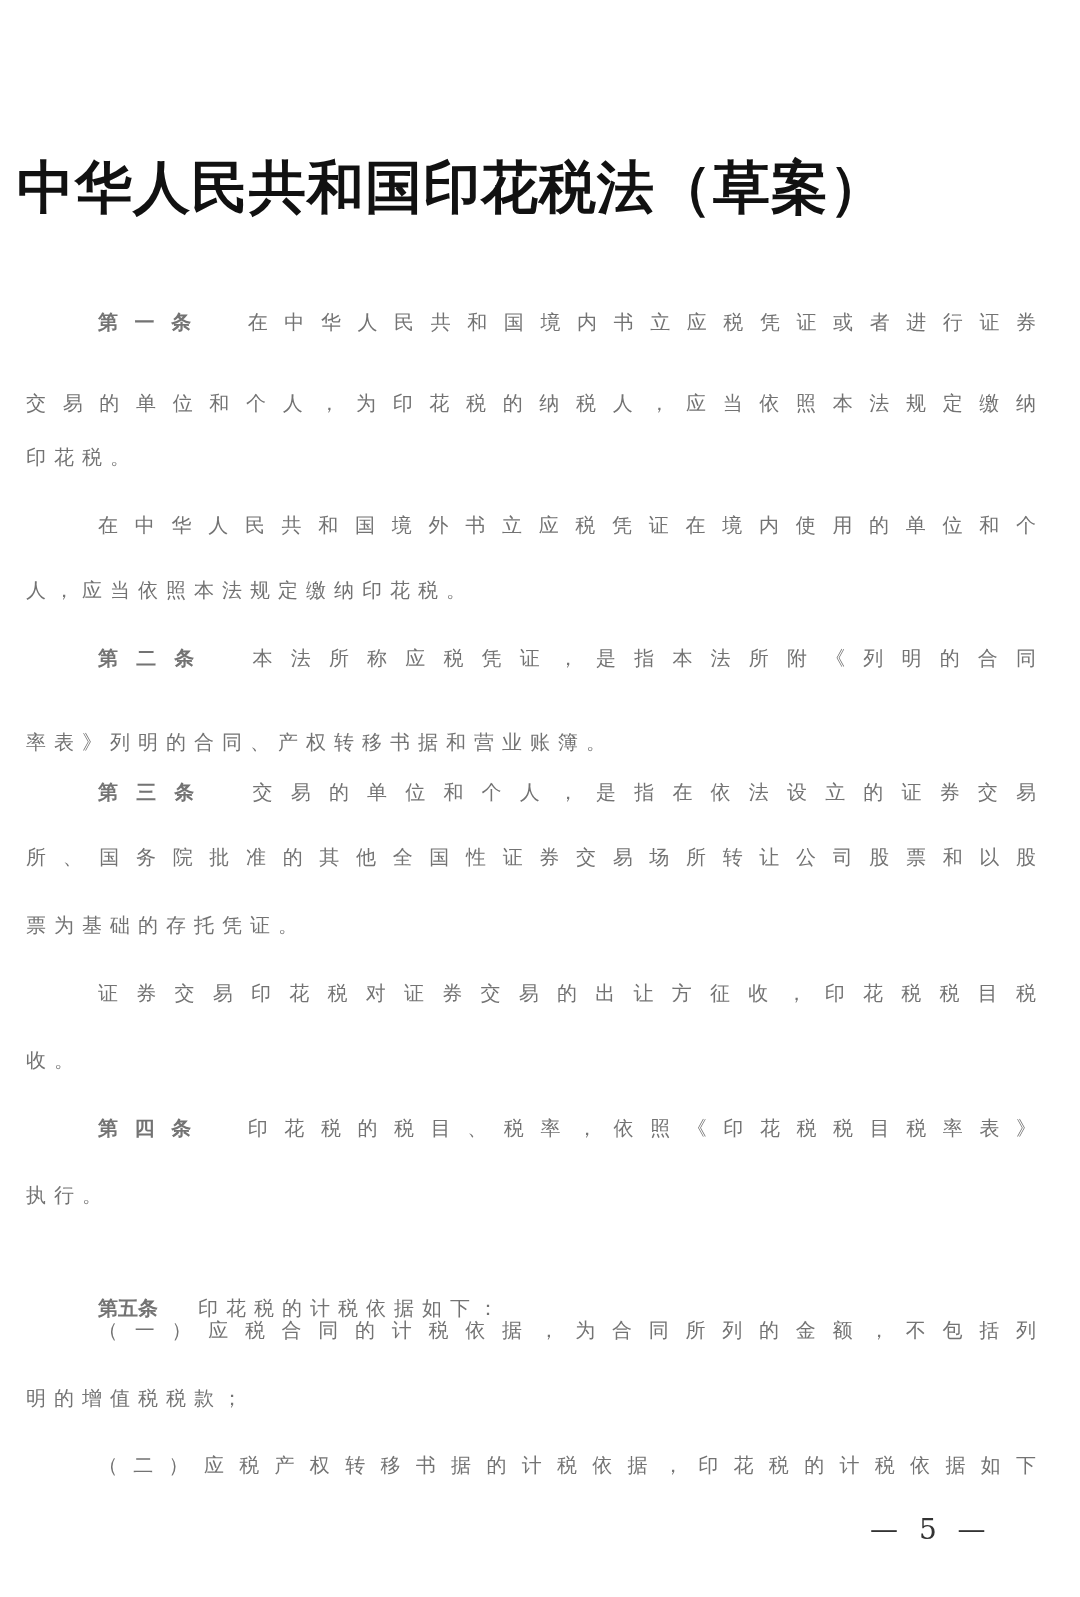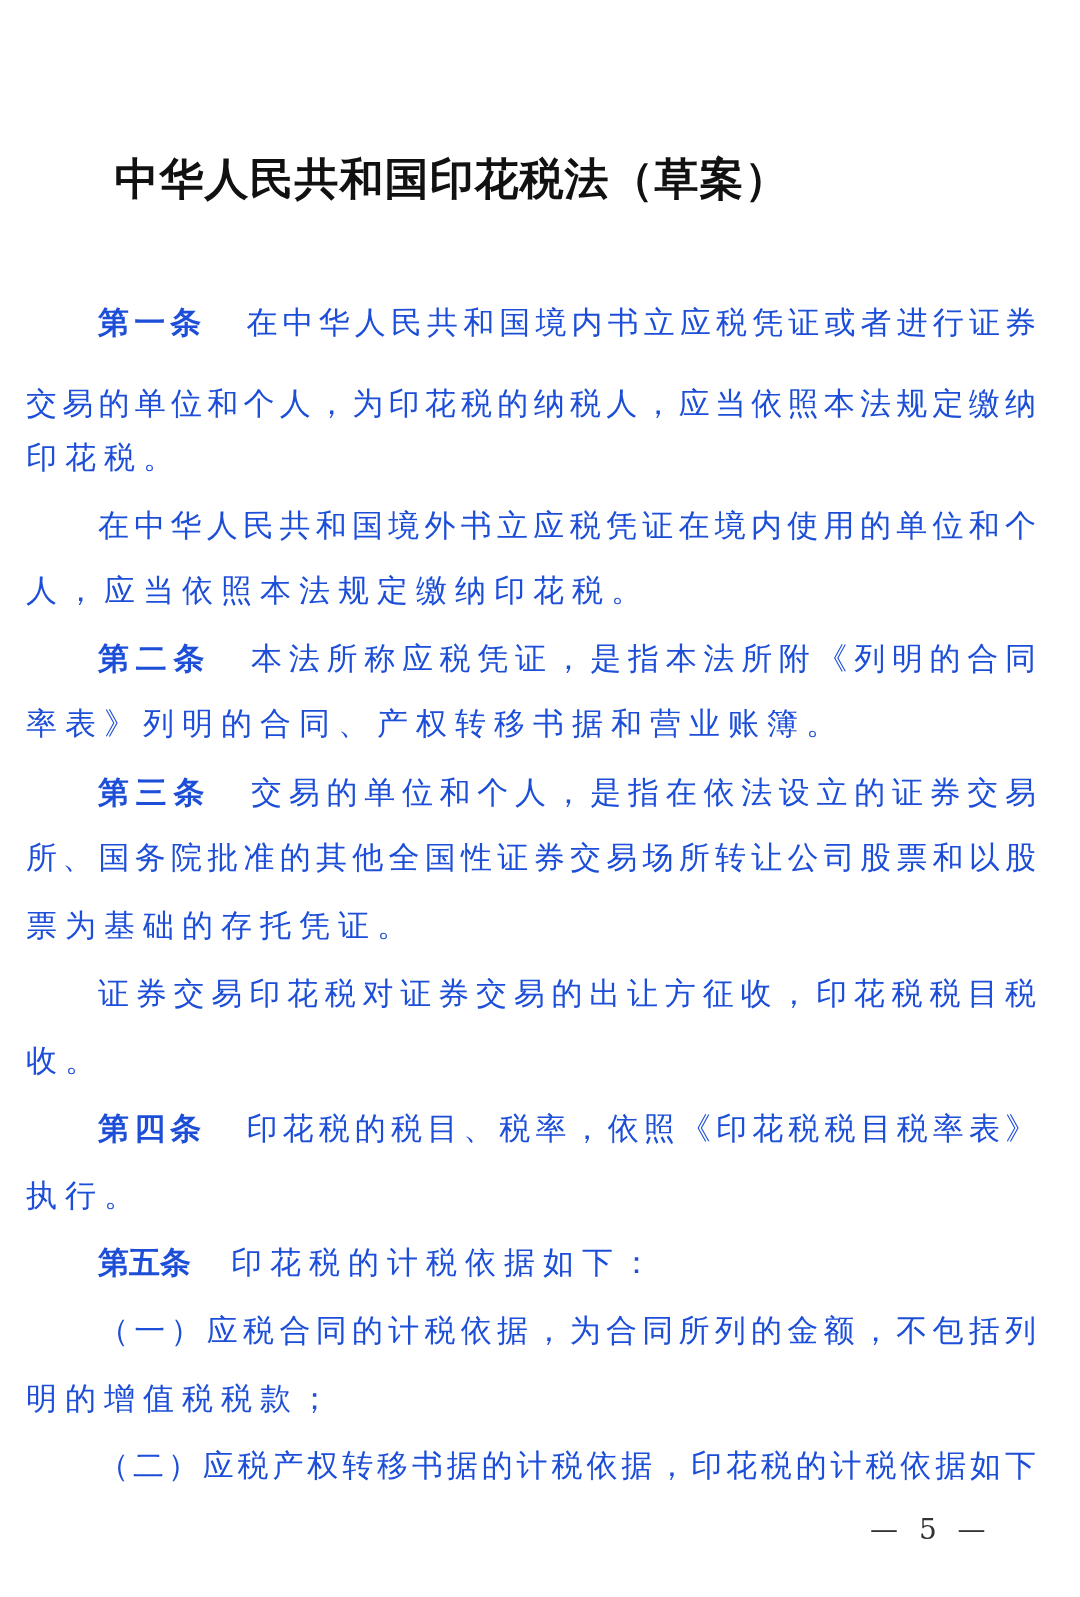--- a/index.html
+++ b/index.html
@@ -1,23 +1,23 @@
 <!DOCTYPE html>
 <html><head>
 <meta charset="utf-8">
 <style>
   html, body { margin:0; padding:0; background:#ffffff; }
   body { width:1080px; height:1597px; position:relative; overflow:hidden; color:#111; }
   .title {
     position:absolute; left:0; width:904px; top:150px; text-align:center;
-    font-family:"DejaVu Serif", serif; font-weight:bold; font-size:44px; letter-spacing:1px; color:#111;
+    font-family:"DejaVu Serif", serif; font-weight:bold; font-size:57px; letter-spacing:1px; color:#111;
   }
   .line {
     position:absolute; left:26px; width:1010px; height:40px; line-height:40px;
-    font-family:"DejaVu Sans", sans-serif; font-size:31px; color:#1d4ed8; white-space:nowrap;
+    font-family:"DejaVu Sans", sans-serif; font-size:20px; color:#737373; white-space:nowrap;
     text-align:justify; text-align-last:justify;
   }
   .line.short { text-align-last:left; letter-spacing:8px; }
   .line.indent { left:98px; width:938px; }
   .art { font-weight:bold; letter-spacing:0; margin-right:40px; font-family:"DejaVu Sans", sans-serif; }
   .pageno {
     position:absolute; left:870px; top:1513px; font-family:"DejaVu Serif", serif; font-size:28px; color:#333;
     letter-spacing:6px;
   }
 </style>
@@ -26,29 +26,29 @@
 
 <div class="title">中华人民共和国印花税法（草案）</div>
 
 <div class="line indent" style="top:302px"><span class="art">第一条</span><span>在中华人民共和国境内书立应税凭证或者进行证券</span></div>
 <div class="line" style="top:383px">交易的单位和个人，为印花税的纳税人，应当依照本法规定缴纳</div>
 <div class="line short" style="top:437px">印花税。</div>
 <div class="line indent" style="top:505px">在中华人民共和国境外书立应税凭证在境内使用的单位和个</div>
 <div class="line short" style="top:570px">人，应当依照本法规定缴纳印花税。</div>
 
 <div class="line indent" style="top:638px"><span class="art">第二条</span><span>本法所称应税凭证，是指本法所附《列明的合同</span></div>
-<div class="line short" style="top:703px">率表》列明的合同、产权转移书据和营业账簿。</div>
+<div class="line short" style="top:722px">率表》列明的合同、产权转移书据和营业账簿。</div>
 
 <div class="line indent" style="top:772px"><span class="art">第三条</span><span>交易的单位和个人，是指在依法设立的证券交易</span></div>
 <div class="line" style="top:837px">所、国务院批准的其他全国性证券交易场所转让公司股票和以股</div>
 <div class="line short" style="top:905px">票为基础的存托凭证。</div>
 <div class="line indent" style="top:973px">证券交易印花税对证券交易的出让方征收，印花税税目税</div>
 <div class="line short" style="top:1040px">收。</div>
 
 <div class="line indent" style="top:1108px"><span class="art">第四条</span><span>印花税的税目、税率，依照《印花税税目税率表》</span></div>
 <div class="line short" style="top:1175px">执行。</div>
 
-<div class="line indent short" style="top:1242px"><span class="art">第五条</span><span>印花税的计税依据如下：</span></div>
+<div class="line indent short" style="top:1288px"><span class="art">第五条</span><span>印花税的计税依据如下：</span></div>
 <div class="line indent" style="top:1310px">（一）应税合同的计税依据，为合同所列的金额，不包括列</div>
 <div class="line short" style="top:1378px">明的增值税税款；</div>
 <div class="line indent" style="top:1445px">（二）应税产权转移书据的计税依据，印花税的计税依据如下</div>
 
 <div class="pageno">— 5 —</div>
 
 </body></html>

